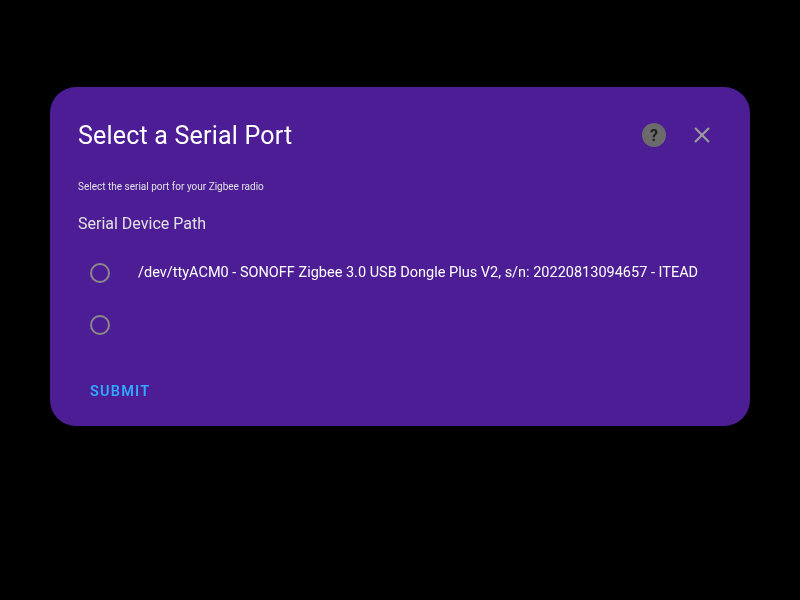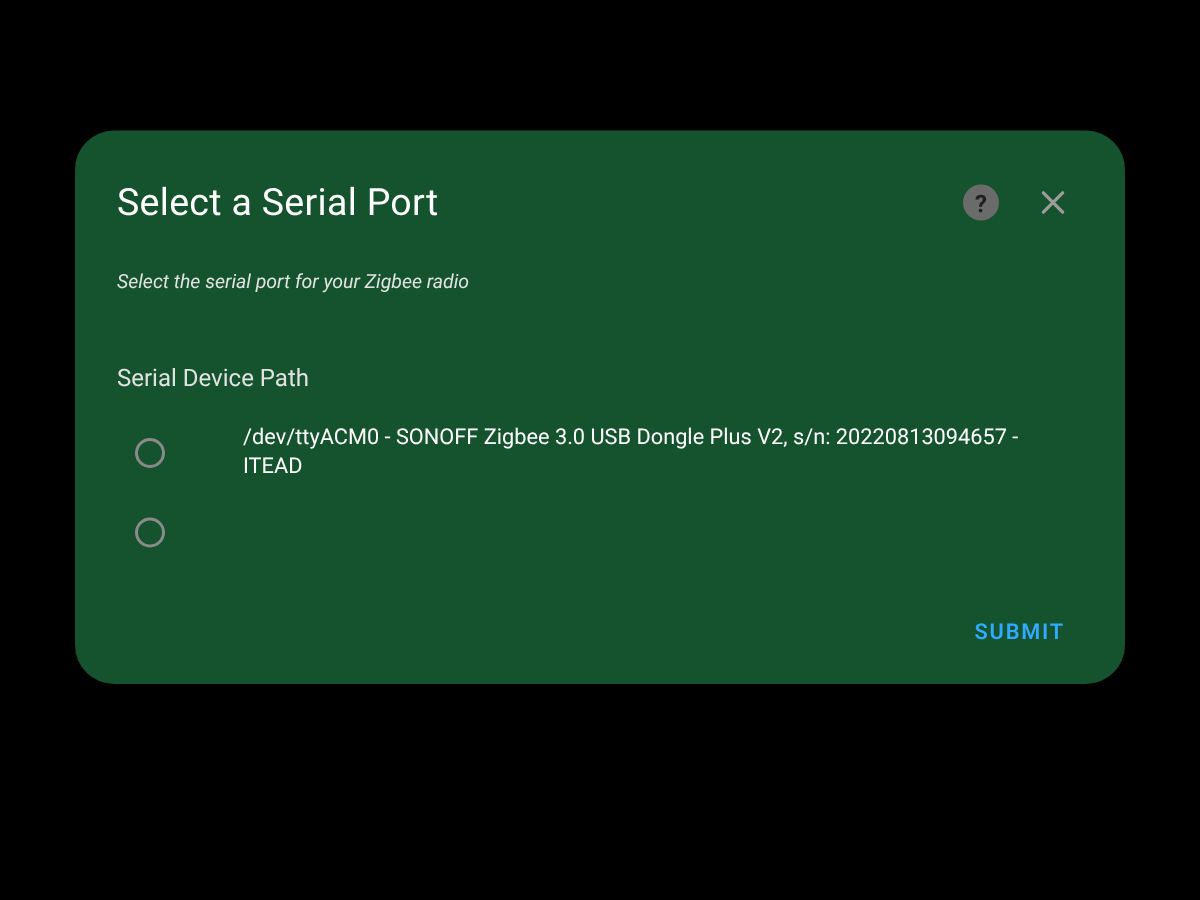--- a/index.html
+++ b/index.html
@@ -8,21 +8,21 @@
     width: 800px; height: 600px;
     background: #000;
     font-family: Roboto, "Segoe UI", Arial, sans-serif;
     -webkit-font-smoothing: antialiased;
     overflow: hidden;
   }
   .dialog {
     position: absolute;
     left: 50px; top: 87px;
     width: 700px;
-    background: #14532d;
+    background: #4c1d95;
     border-radius: 26px;
     padding: 28px 28px 16px 28px;
     color: #e6e6e6;
   }
   .header-row {
     display: flex;
     align-items: center;
   }
   .title {
     font-size: 25px;
@@ -41,41 +41,39 @@
     width: 24px; height: 24px; border-radius: 50%;
     background: #6b6b6b;
     display: flex; align-items: center; justify-content: center;
     color: #1f1f1f;
     font-weight: 700;
     font-size: 16px;
   }
   .close-x svg { display:block; }
   .subtitle {
     margin-top: 26px;
-    font-size: 13px;
+    font-size: 10px;
     color: #e2e2e2;
     font-weight: 400;
-    font-style: italic;
   }
   .section-label {
-    margin-top: 46px;
+    margin-top: 22px;
     font-size: 16px;
     color: #e2e2e2;
     font-weight: 400;
   }
   .options {
     margin-top: 14px;
   }
   .option-row {
     display: flex;
     align-items: center;
     padding: 8px 4px 8px 12px;
     cursor: pointer;
     min-height: 52px;
-    gap: 24px;
   }
   .radio-outer-plain {
     width: 20px; height: 20px;
     border: 2px solid #8a8a8a;
     border-radius: 50%;
     flex: 0 0 auto;
   }
   .radio-wrap-sel {
     width: 40px; height: 40px;
     border-radius: 50%;
@@ -99,21 +97,20 @@
     margin-left: 28px;
     font-size: 14.5px;
     color: #ffffff;
     line-height: 1.3;
   }
   .option-row.selected .option-label {
     margin-left: 18px;
   }
   .footer {
     display: flex;
-    justify-content: flex-end;
     margin-top: 22px;
   }
   .submit-btn {
     color: #30a9ff;
     font-size: 14.5px;
     font-weight: 600;
     letter-spacing: 1.2px;
     padding: 10px 12px;
     cursor: pointer;
     text-transform: uppercase;

